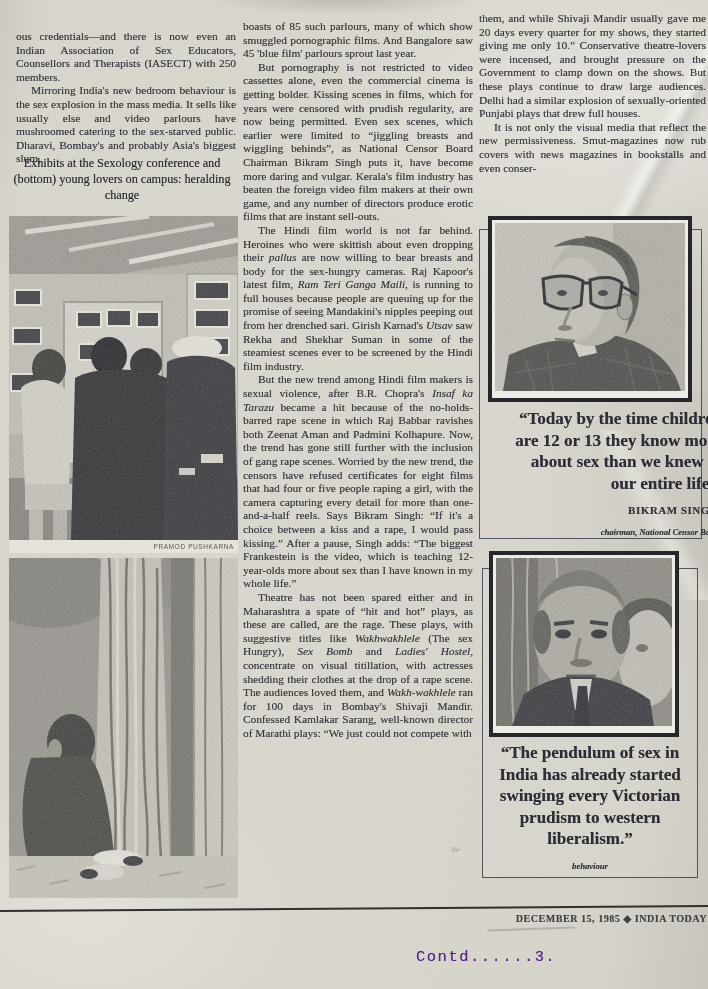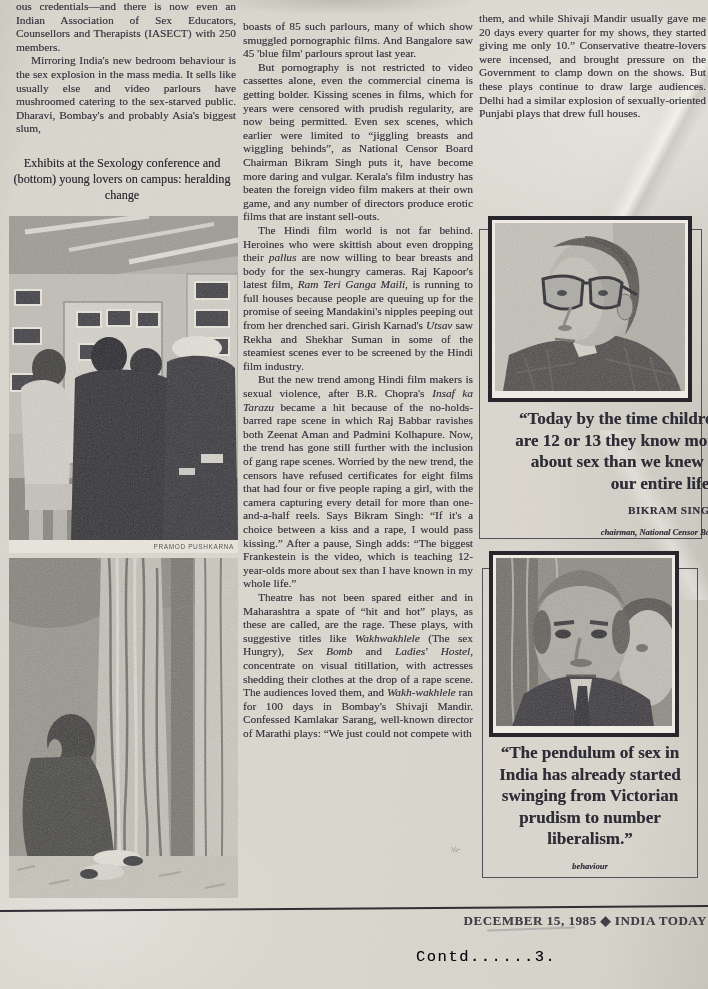--- a/index.html
+++ b/index.html
@@ -44,24 +44,24 @@
   .quote-box{ position:absolute; border:1.5px solid #504f57; background:rgba(222,219,210,.25); }
   .framed-photo{ position:absolute; background:#efede5; border:4px solid #232228; padding:3px; }
   .pull-quote{ position:absolute; text-align:center; font-weight:bold; color:#2a2933;
     font-size:17px; line-height:21.5px; text-shadow:.2px .3px .4px rgba(30,30,45,.5); }
   .attribution{ margin-top:6px; }
   .attr-name{ display:block; font-size:11px; letter-spacing:.5px; font-weight:bold; color:#33323b; }
   .attr-role{ display:block; font-size:8.6px; font-weight:bold; font-style:italic; color:#33323b; }
 
   .footer-rule{ position:absolute; left:-2px; top:910px; width:712px; height:2.2px; background:#2c2b31;
     transform:rotate(-0.4deg); transform-origin:left center; }
-  .footer-text{ position:absolute; right:1px; top:913px; font-size:13px; letter-spacing:.55px;
+  .footer-text{ position:absolute; right:1px; top:913px; font-size:10px; letter-spacing:.55px;
     color:#3e3d45; font-weight:bold; text-shadow:.2px .2px .3px rgba(40,40,50,.4); }
   .contd{ position:absolute; left:416px; top:948px; font-family:"Liberation Mono", monospace;
-    font-size:15.5px; letter-spacing:1.5px; color:#000000; text-shadow:0 0 .6px rgba(60,64,95,.6); }
+    font-size:15.5px; letter-spacing:1.5px; color:#4c1d95; text-shadow:0 0 .6px rgba(60,64,95,.6); }
   .pencil-dash{ position:absolute; left:487px; top:928px; width:88px; height:2px;
     background:rgba(85,85,98,.28); border-radius:2px; transform:rotate(-2deg); }
   .pencil-mark{ position:absolute; left:451px; top:845px; font-size:8px; color:rgba(80,82,96,.55);
     transform:rotate(-8deg); font-family:"Liberation Sans",sans-serif; }
 </style>
 </head>
 <body>
 
 <svg width="0" height="0" style="position:absolute" aria-hidden="true">
   <defs>
@@ -69,21 +69,21 @@
       <feTurbulence type="fractalNoise" baseFrequency="0.75" numOctaves="2" stitchTiles="stitch"></feTurbulence>
       <feColorMatrix type="saturate" values="0"></feColorMatrix>
     </filter>
   </defs>
 </svg>
 
 <div class="crease crease-tr"></div>
 <div class="crease crease-r2"></div>
 <div class="smudge-top"></div>
 
-<div class="textcol" style="left:16px; top:0; width:220px;">
+<div class="textcol" style="left:16px; top:30px; width:220px;">
     <p><span>ous credentials—and there is now even an Indian Association of Sex Educators, Counsellors and Therapists (IASECT) with 250 members.</span></p>
     <p class="indent"><span>Mirroring India's new bedroom behaviour is the sex explosion in the mass media. It sells like usually else and video parlours have mushroomed catering to the sex-starved public. Dharavi, Bombay's and probably Asia's biggest slum,</span></p>
   </div>
 
 <div class="photo-caption" style="left:8px; top:155px; width:228px;">Exhibits at the Sexology conference and (bottom) young lovers on campus: heralding change</div>
 
 <div class="photo" style="left:9px; top:216px; width:229px;">
   <svg width="229" height="324" viewBox="0 0 229 324">
     <rect width="229" height="324" fill="#b5b2a9"></rect>
     <polygon points="0,0 229,0 229,40 0,74" fill="#9c9991"></polygon>
@@ -172,20 +172,21 @@
 <div class="textcol" style="left:243px; top:20px; width:230px; height:892px; overflow:hidden;">
     <p><span>boasts of 85 such parlours, many of which show smuggled pornographic films. And Bangalore saw 45 'blue film' parlours sprout last year.</span></p>
     <p class="indent"><span>But pornography is not restricted to video cassettes alone, even the commercial cinema is getting bolder. Kissing scenes in films, which for years were censored with prudish regularity, are now being permitted. Even sex scenes, which earlier were limited to “jiggling breasts and wiggling behinds”, as National Censor Board Chairman Bikram Singh puts it, have become more daring and vulgar. Kerala's film industry has beaten the foreign video film makers at their own game, and any number of directors produce erotic films that are instant sell-outs.</span></p>
     <p class="indent"><span>The Hindi film world is not far behind. Heroines who were skittish about even dropping their </span><i>pallus</i><span> are now willing to bear breasts and body for the sex-hungry cameras. Raj Kapoor's latest film, </span><i>Ram Teri Ganga Maili</i><span>, is running to full houses because people are queuing up for the promise of seeing Mandakini's nipples peeping out from her drenched sari. Girish Karnad's </span><i>Utsav</i><span> saw Rekha and Shekhar Suman in some of the steamiest scenes ever to be screened by the Hindi film industry.</span></p>
     <p class="indent"><span>But the new trend among Hindi film makers is sexual violence, after B.R. Chopra's </span><i>Insaf ka Tarazu</i><span> became a hit because of the no-holds-barred rape scene in which Raj Babbar ravishes both Zeenat Aman and Padmini Kolhapure. Now, the trend has gone still further with the inclusion of gang rape scenes. Worried by the new trend, the censors have refused certificates for eight films that had four or five people raping a girl, with the camera capturing every detail for more than one-and-a-half reels. Says Bikram Singh: “If it's a choice between a kiss and a rape, I would pass kissing.” After a pause, Singh adds: “The biggest Frankestein is the video, which is teaching 12-year-olds more about sex than I have known in my whole life.”</span></p>
     <p class="indent"><span>Theatre has not been spared either and in Maharashtra a spate of “hit and hot” plays, as these are called, are the rage. These plays, with suggestive titles like </span><i>Wakhwakhlele</i><span> (The sex Hungry), </span><i>Sex Bomb</i><span> and </span><i>Ladies' Hostel</i><span>, concentrate on visual titillation, with actresses shedding their clothes at the drop of a rape scene. The audiences loved them, and </span><i>Wakh-wakhlele</i><span> ran for 100 days in Bombay's Shivaji Mandir. Confessed Kamlakar Sarang, well-known director of Marathi plays: “We just could not compete with</span></p>
   </div>
 
 <div class="textcol" style="left:479px; top:12px; width:227px;">
     <p><span>them, and while Shivaji Mandir usually gave me 20 days every quarter for my shows, they started giving me only 10.” Conservative theatre-lovers were incensed, and brought pressure on the Government to clamp down on the shows. But these plays continue to draw large audiences. Delhi had a similar explosion of sexually-oriented Punjabi plays that drew full houses.</span></p>
+    <p class="indent"><span>It is not only the visual media that reflect the new permissiveness. Smut-magazines now rub covers with news magazines in bookstalls and even conser-</span></p>
   </div>
 
 <div class="quote-box" style="left:479px; top:229px; width:223px; height:310px;"></div>
 <div class="framed-photo" style="left:488px; top:216px;">
   <svg width="190" height="168" viewBox="0 0 190 168">
     <rect width="190" height="168" fill="#c5c2b9"></rect>
     <rect x="118" y="0" width="72" height="168" fill="#b2afa6"></rect>
     <path d="M8,168 L14,132 C40,120 62,114 82,120 L102,110 C142,114 176,130 186,168 Z" fill="#4d4b48"></path>
     <g stroke="#68665f" stroke-width="1.5" opacity=".7">
       <line x1="30" y1="135" x2="40" y2="168"></line>
@@ -253,21 +254,21 @@
     <ellipse cx="85" cy="105" rx="11" ry="4" fill="#6e6b63"></ellipse>
     <line x1="70" y1="118" x2="100" y2="118" stroke="#55534e" stroke-width="3"></line>
     <ellipse cx="86" cy="124" rx="10" ry="3" fill="#93908a"></ellipse>
     <path d="M16,168 L28,136 C50,122 68,117 85,119 C106,117 132,126 154,142 L158,168 Z" fill="#37353a"></path>
     <polygon points="74,121 96,121 91,152 79,152" fill="#d2cfc6"></polygon>
     <polygon points="82,128 91,128 94,168 78,168" fill="#2c2b30"></polygon>
     <rect width="176" height="168" filter="url(#grain)" opacity="0.30"></rect>
   </svg>
 </div>
 <div class="pull-quote" style="left:486px; top:742px; width:208px;">
-  <div>“The pendulum of sex in India has already started swinging from Victorian prudism to number liberalism.”</div>
+  <div>“The pendulum of sex in India has already started swinging every Victorian prudism to western liberalism.”</div>
   <div class="attribution">
     <span class="attr-role">behaviour</span>
   </div>
 </div>
 
 <div class="footer-rule"></div>
 <div class="footer-text">DECEMBER 15, 1985 ◆ INDIA TODAY</div>
 <div class="pencil-dash"></div>
 <div class="pencil-mark">½-</div>
 <div class="contd">Contd......3.</div>

